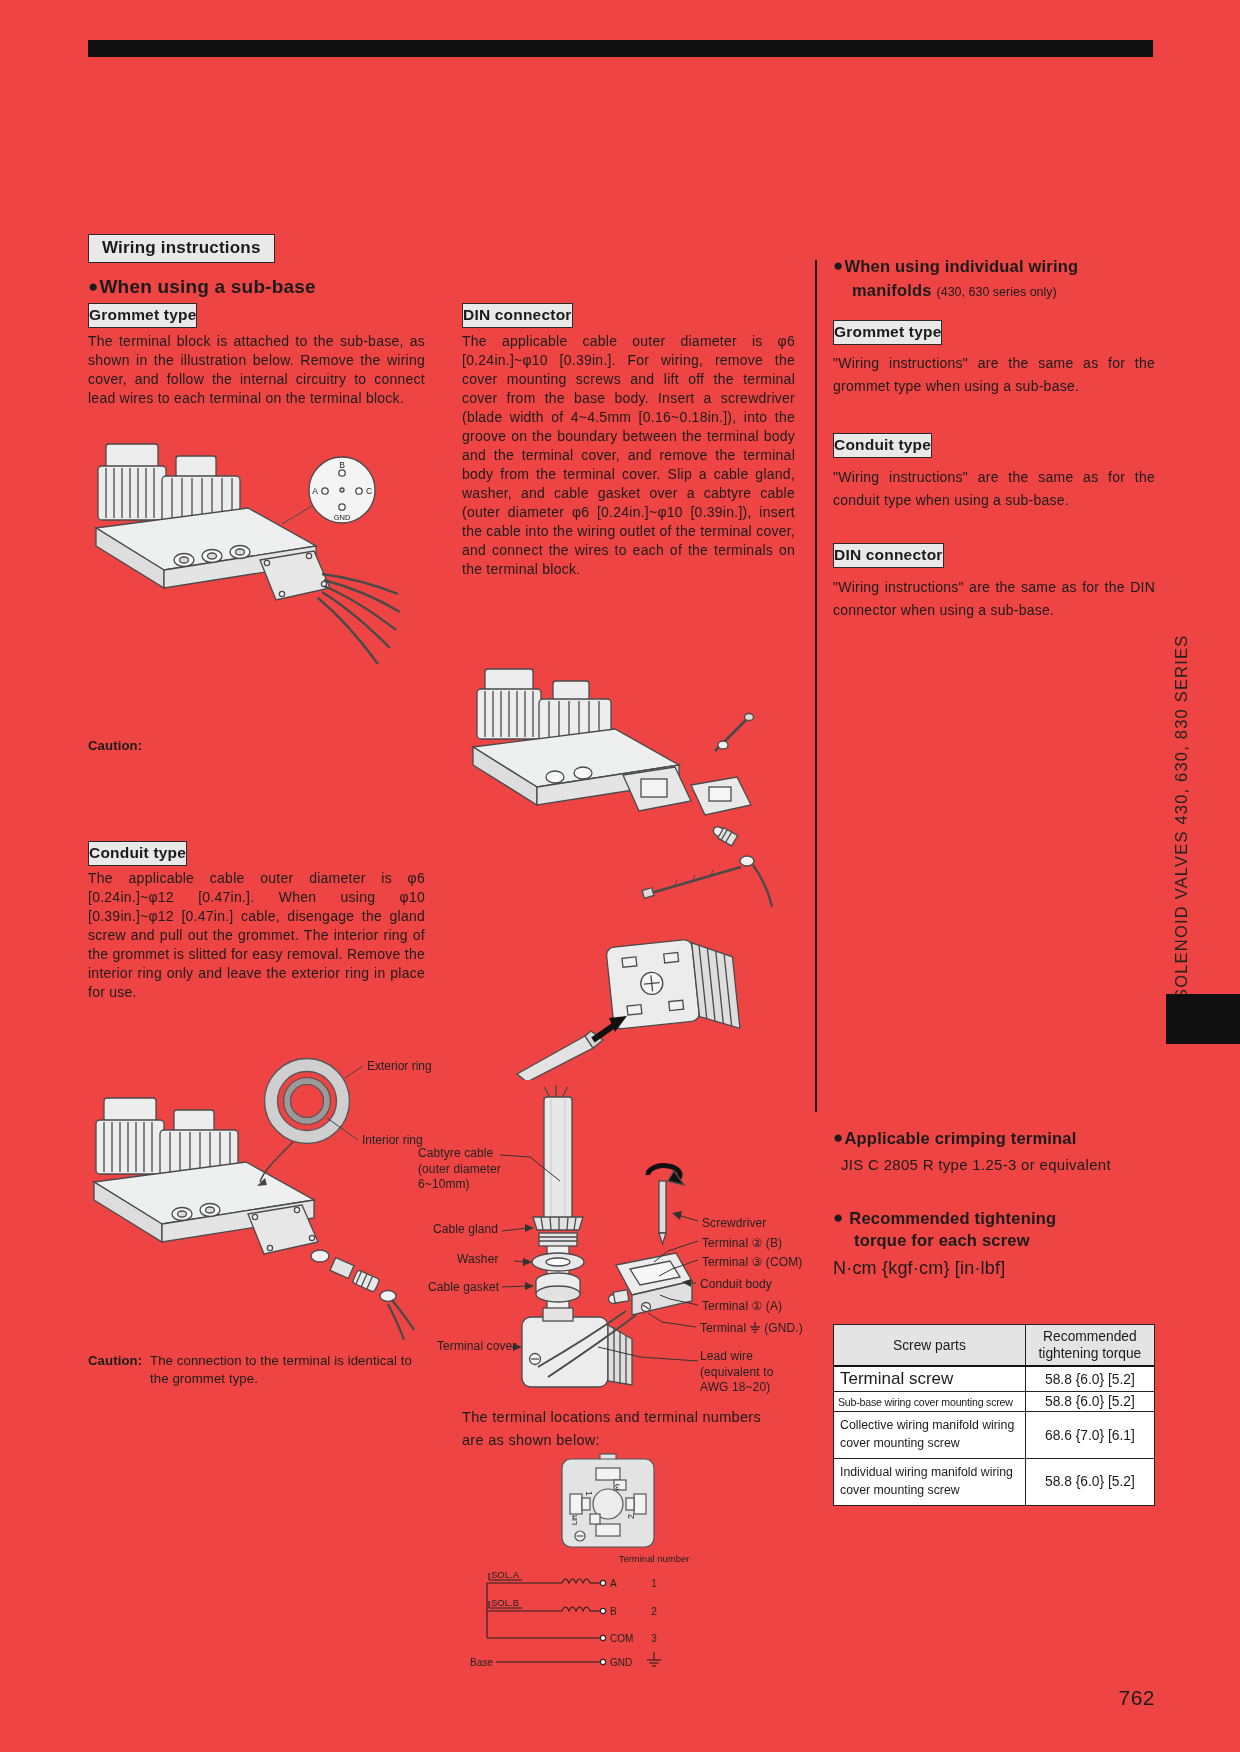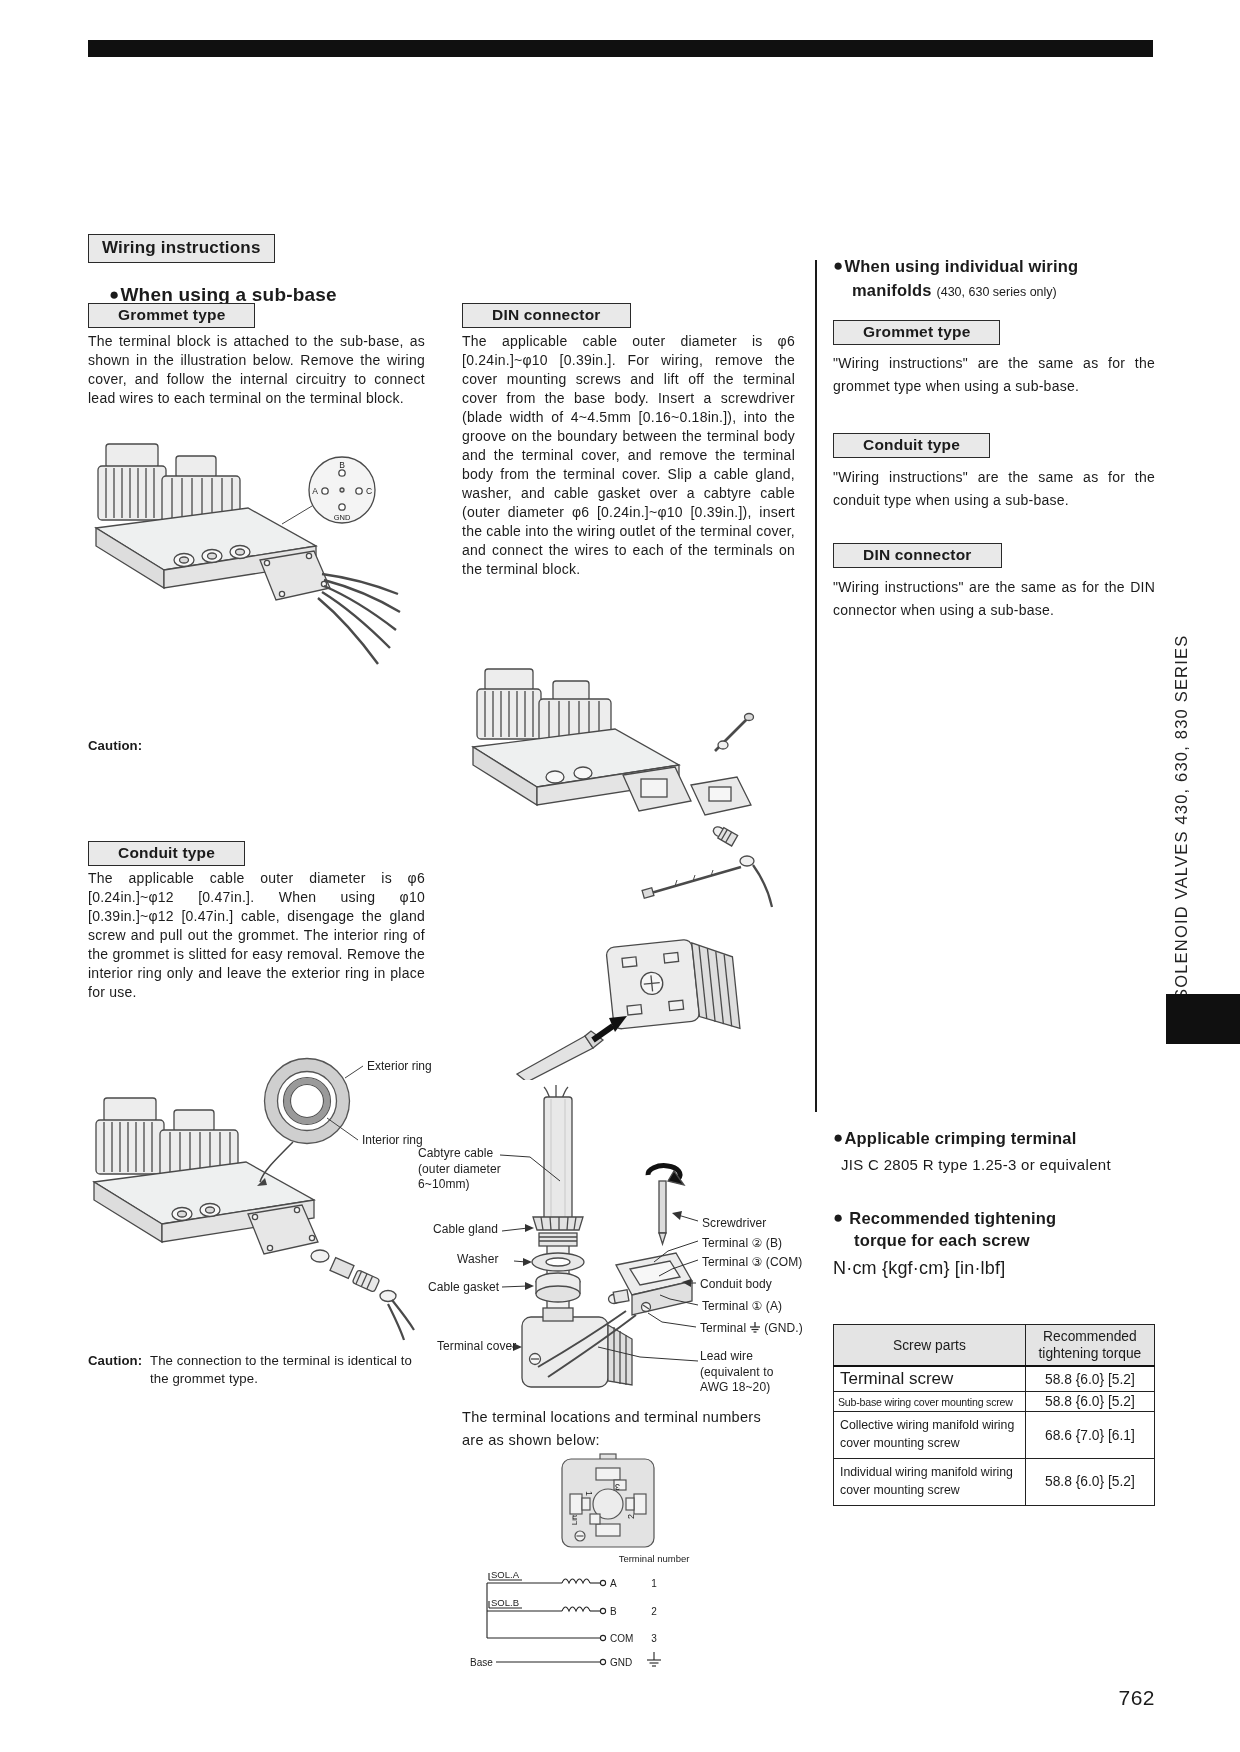--- a/index.html
+++ b/index.html
@@ -1,21 +1,21 @@
 <!DOCTYPE html>
 <html><head>
 <meta charset="utf-8">
 <style>
   html,body{margin:0;padding:0;background:#9a9a9a;}
-  .page{position:relative;width:1240px;height:1752px;background:#ffffff;overflow:hidden;
+  .page{position:relative;width:1240px;height:1752px;background:#ef4444;overflow:hidden;
         font-family:"Liberation Sans","DejaVu Sans",sans-serif;color:#1b1b1b;}
   .abs{position:absolute;}
   .topbar{background:#101010;}
   .blockhead{display:inline-block;border:1.6px solid #2a2a2a;background:#e9e9e9;
-             font-weight:700;font-size:15.5px;padding:2px 29px 3px;letter-spacing:.2px;white-space:nowrap;}
+             font-weight:700;font-size:15.5px;padding:2px 0 3px;letter-spacing:.2px;white-space:nowrap;}
   .blockhead.big{font-size:17px;padding:3px 13px 4px;}
   .bullet-head{font-weight:700;font-size:19px;letter-spacing:.2px;white-space:nowrap;}
   .bullet{font-size:17px;vertical-align:1px;margin-right:1px;}
   .para{font-size:14px;line-height:19px;text-align:justify;letter-spacing:.25px;color:#1c1c1c;}
   .caution{display:grid;grid-template-columns:62px 1fr;font-size:13.2px;line-height:17.6px;letter-spacing:.1px;}
   .caution .c-label{font-weight:700;}
   .dlabel{font-size:12px;line-height:15.5px;color:#222;white-space:nowrap;letter-spacing:.1px;}
   .dlabel.multi{white-space:normal;}
   .note{font-size:14.5px;line-height:23px;letter-spacing:.3px;}
   .r-body{font-size:14px;line-height:23px;letter-spacing:.25px;text-align:justify;}
@@ -42,21 +42,21 @@
 <body>
 
 <div class="page">
 
   <div class="abs topbar" style="left:88px;top:40px;width:1065px;height:17px;"></div>
 
   <div class="abs blockhead big" style="left:88px;top:234px;">
     <span>Wiring instructions</span>
   </div>
 
-  <div class="abs bullet-head" style="left:88px;top:284px;margin-left:21px;">
+  <div class="abs bullet-head" style="left:88px;top:276px;">
     <span class="bullet">●</span><span>When using a sub-base</span>
   </div>
 
   <div class="abs blockhead" style="left:88px;top:303px;">
     <span>Grommet type</span>
   </div>
 
   <div class="abs para" style="left:88px;top:332px;width:337px;">The terminal block is attached to the sub-base, as shown in the illustration below. Remove the wiring cover, and follow the internal circuitry to connect lead wires to each terminal on the terminal block.</div>
 
   <svg class="abs" style="left:90px;top:428px;" width="320" height="300" viewBox="0 0 320 300">

